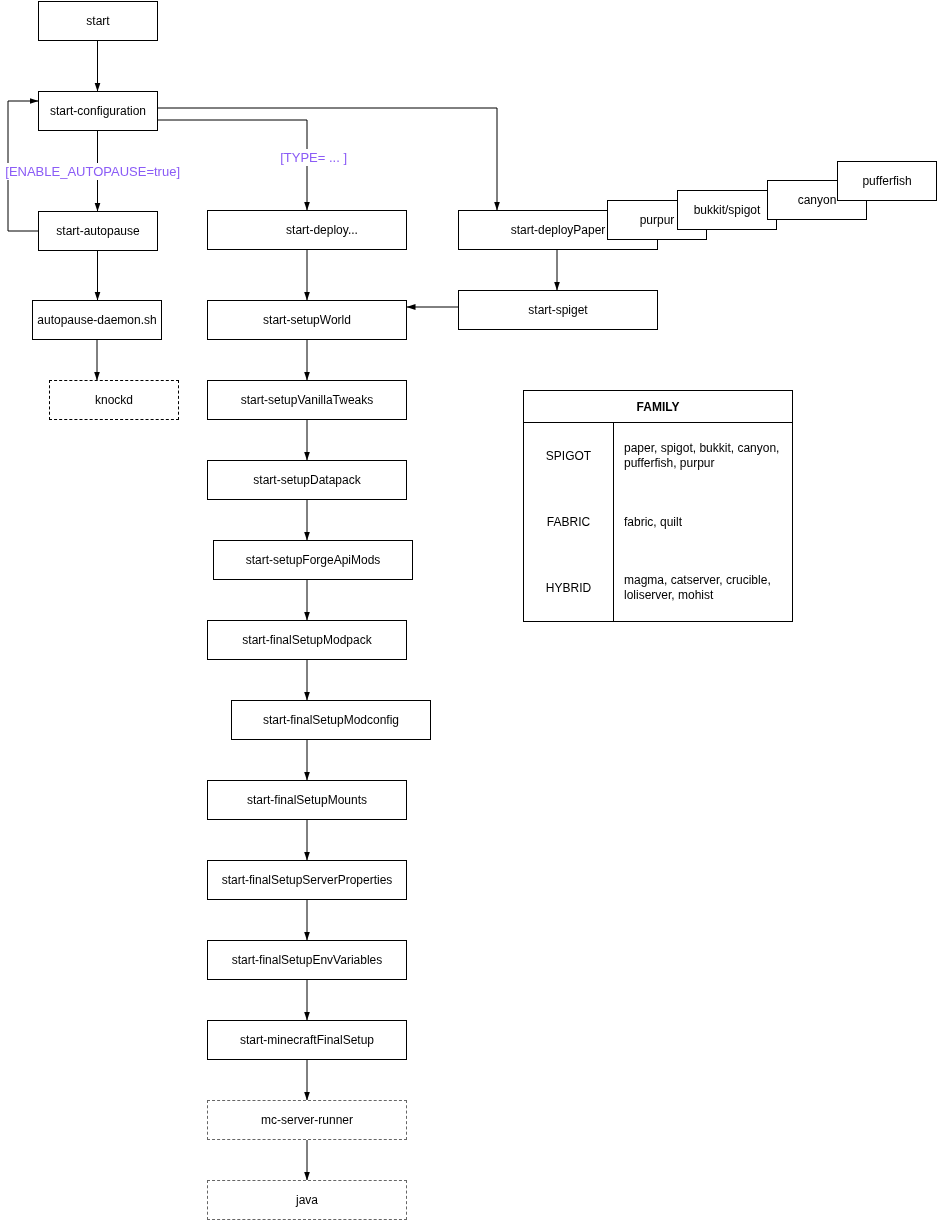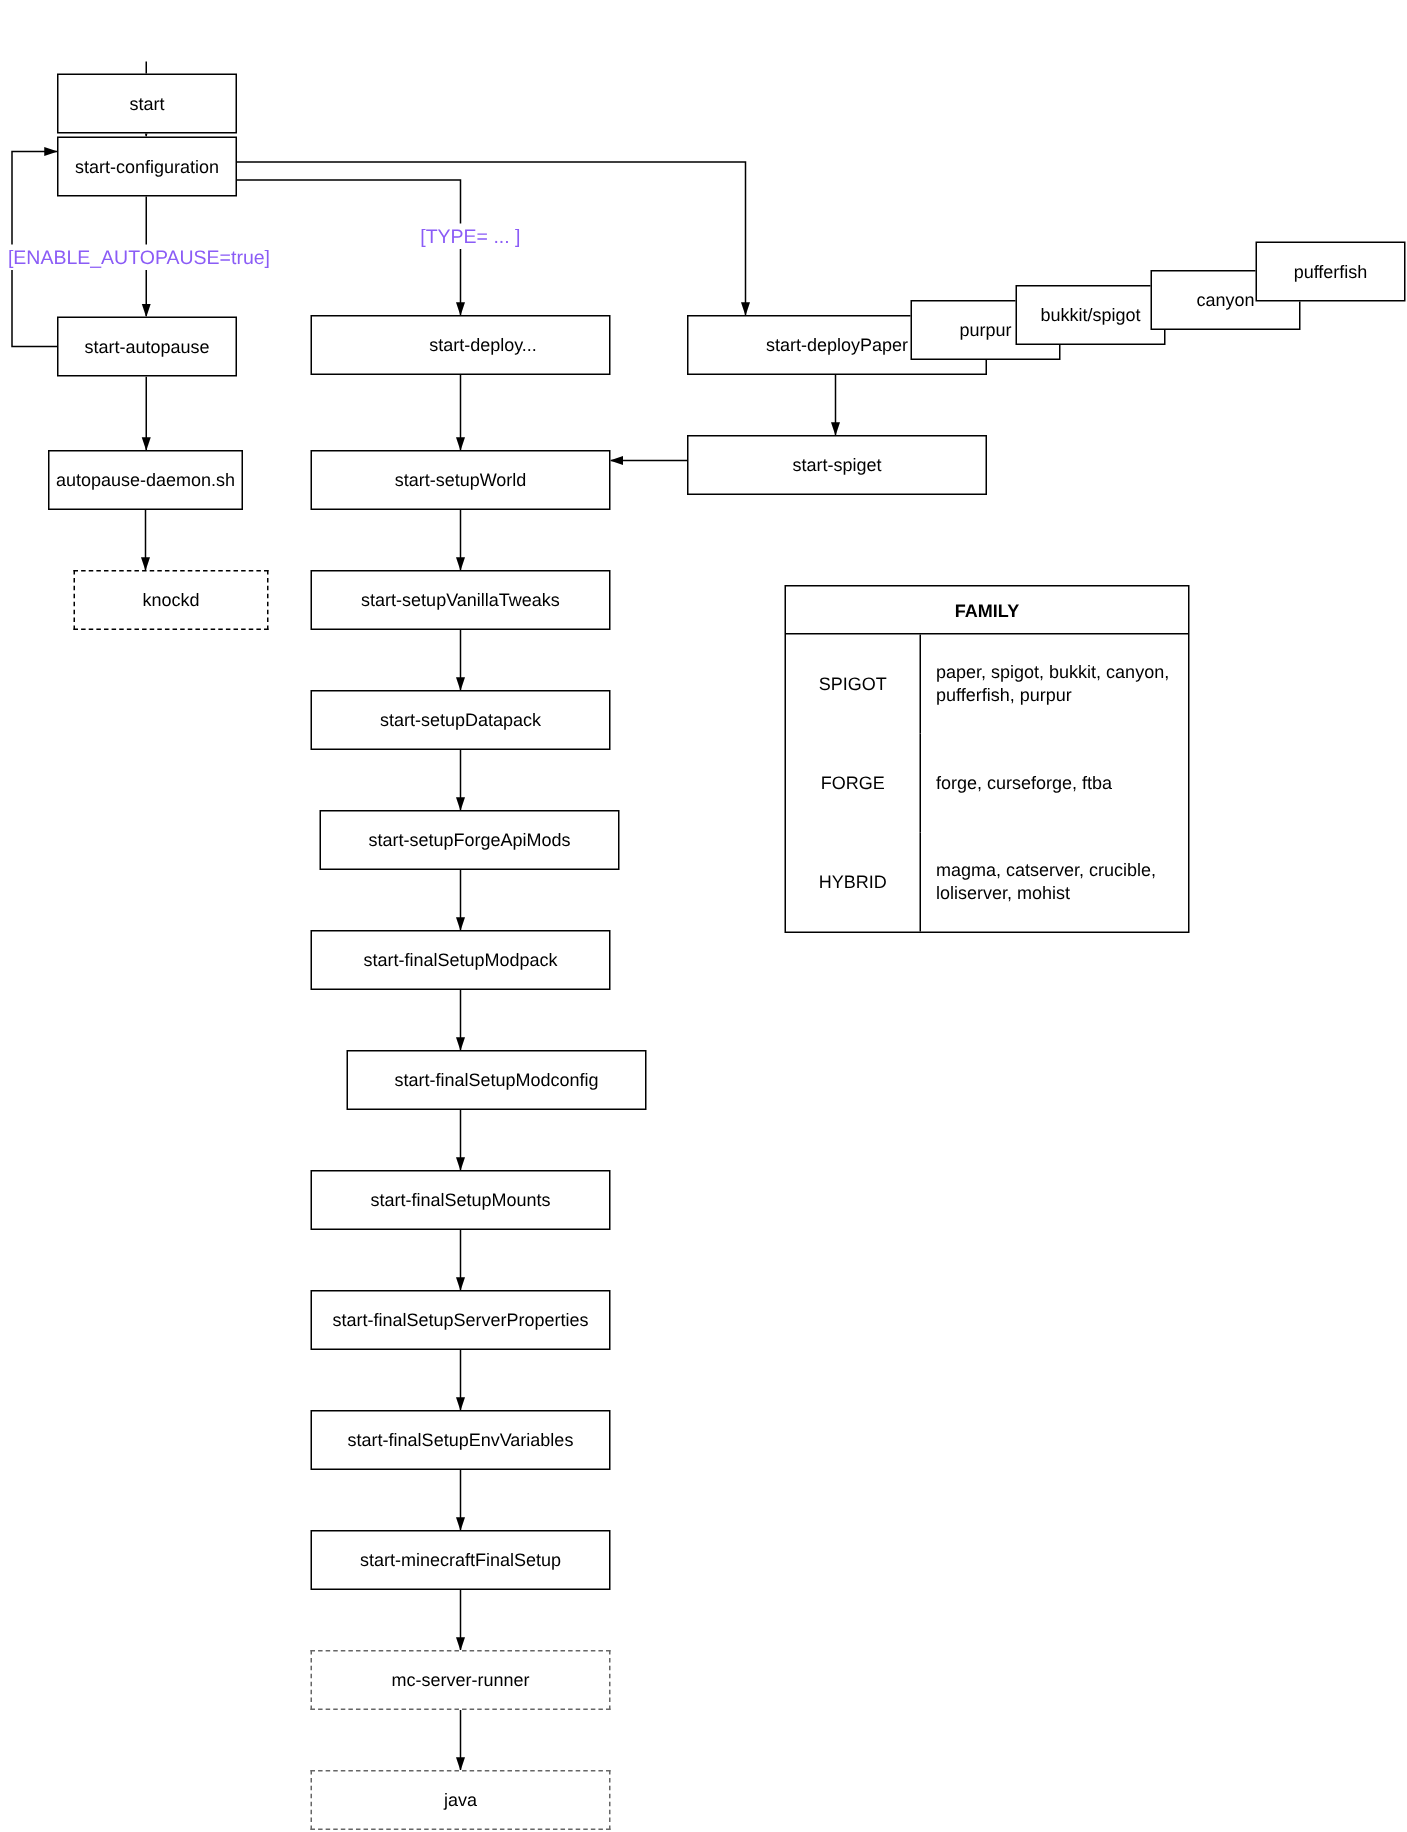--- a/index.html
+++ b/index.html
@@ -111,21 +111,21 @@
       <path d="M307 820 L307 860" marker-end="url(#arr)"></path>
       <path d="M307 900 L307 940" marker-end="url(#arr)"></path>
       <path d="M307 980 L307 1020" marker-end="url(#arr)"></path>
       <path d="M307 1060 L307 1100" marker-end="url(#arr)"></path>
       <path d="M307 1140 L307 1180" marker-end="url(#arr)"></path>
       <path d="M557 250 L557 290" marker-end="url(#arr)"></path>
       <path d="M458 307 L407 307" marker-end="url(#arr)"></path>
     </g>
   </svg>
 
-  <div class="node" style="left:38px;top:1px;width:120px;height:40px;margin-top:48px;">
+  <div class="node" style="left:38px;top:1px;width:120px;height:40px;">
     <span>start</span>
   </div>
   <div class="node" style="left:38px;top:91px;width:120px;height:40px;">
     <span>start-configuration</span>
   </div>
   <div class="node" style="left:38px;top:211px;width:120px;height:40px;">
     <span>start-autopause</span>
   </div>
   <div class="node" style="left:32px;top:300px;width:130px;height:40px;">
     <span>autopause-daemon.sh</span>
@@ -197,22 +197,22 @@
   <div class="edge-label" style="left:269px;top:149px;width:76px;">[TYPE= ... ]</div>
 
   <div class="family-table">
     <div class="ft-header">FAMILY</div>
     <div class="ft-body">
       <div class="ft-row">
         <div class="ft-key">SPIGOT</div>
         <div class="ft-val">paper, spigot, bukkit, canyon, pufferfish, purpur</div>
       </div>
       <div class="ft-row">
-        <div class="ft-key">FORGE</div>
-        <div class="ft-val">forge, curseforge, ftba</div>
+        <div class="ft-key">FABRIC</div>
+        <div class="ft-val">fabric, quilt</div>
       </div>
       <div class="ft-row">
         <div class="ft-key">HYBRID</div>
         <div class="ft-val">magma, catserver, crucible, loliserver, mohist</div>
       </div>
     </div>
   </div>
 
 </div>
 

